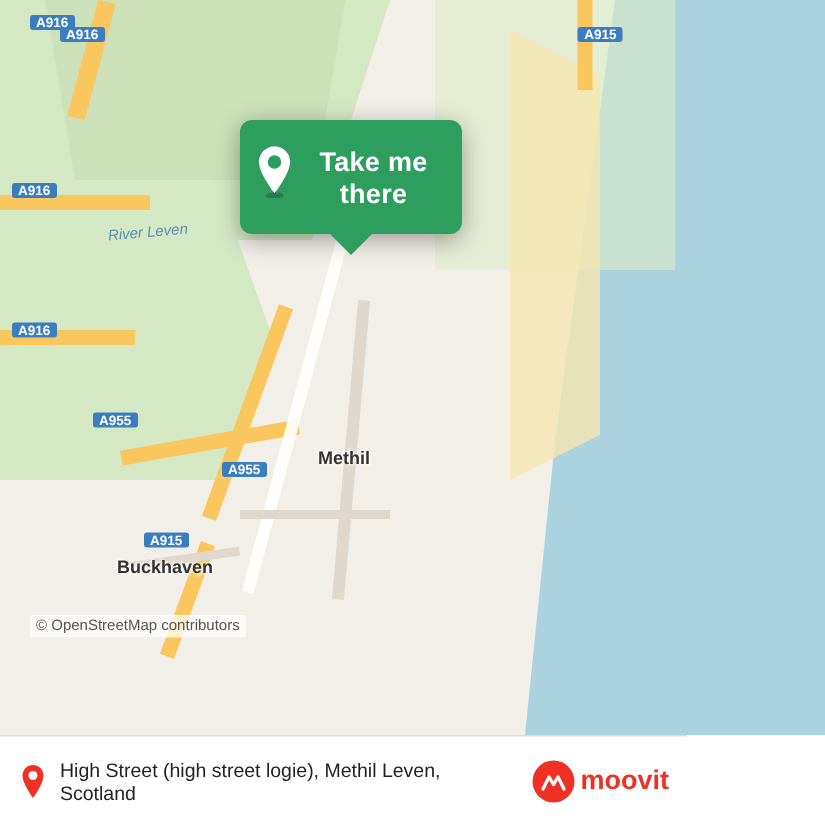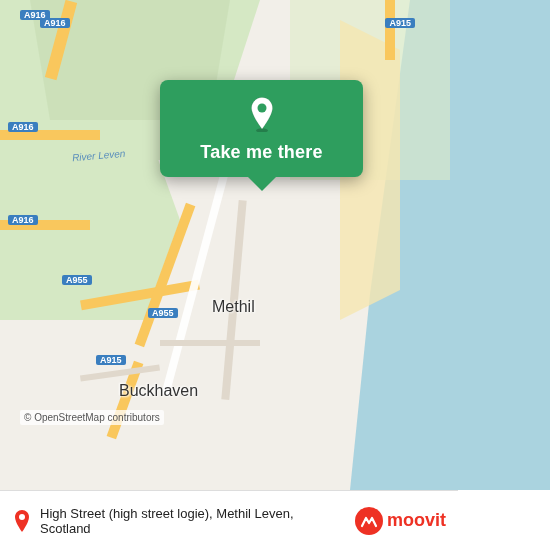--- a/index.html
+++ b/index.html
@@ -174,45 +174,45 @@
       font-weight: bold;
       padding: 0 4px;
       border-radius: 2px;
       white-space: nowrap;
     }
 
     
     .place-label {
       position: absolute;
       color: #333;
-      font-size: 16px;
-      font-weight: normal;
+      font-size: 12px;
+      font-weight: bold;
       text-shadow: 1px 1px 2px white, -1px -1px 2px white;
       white-space: nowrap;
     }
 
     .river-label {
       position: absolute;
       color: #5b8fbc;
       font-size: 10px;
       font-style: italic;
       transform: rotate(-5deg);
     }
 
     
     #popup-card {
       position: absolute;
       top: 80px;
       left: 160px;
-      width: 203px;
+      width: 148px;
       background-color: #2e9e5e;
       border-radius: 8px;
       padding: 16px 8px 14px;
       display: flex;
-      flex-direction: column;
+      flex-direction: row;
       align-items: center;
       box-shadow: 0 4px 16px rgba(0,0,0,0.35);
       cursor: pointer;
     }
 
     #popup-pin {
       width: 36px;
       height: 36px;
       margin-bottom: 10px;
     }
@@ -329,21 +329,21 @@
   <div class="road-label" style="top:122px;left:8px;">A916</div>
   <div class="road-label" style="top:215px;left:8px;">A916</div>
   <div class="road-label" style="top:18px;right:135px;">A915</div>
   <div class="road-label" style="top:355px;left:96px;">A915</div>
   <div class="road-label" style="top:275px;left:62px;">A955</div>
   <div class="road-label" style="top:308px;left:148px;">A955</div>
   <div class="road-label" style="top:10px;left:20px;">A916</div>
 
   <div class="river-label" style="top:150px;left:72px;">River Leven</div>
   <div class="place-label" style="top:298px;left:212px;">Methil</div>
-  <div class="place-label" style="top:382px;left:78px;margin-left:41px;">Buckhaven</div>
+  <div class="place-label" style="top:371px;left:78px;">Buckhaven</div>
 
   <div id="popup-card">
 
     <svg id="popup-pin" viewBox="0 0 40 48" fill="none" xmlns="http://www.w3.org/2000/svg">
       <ellipse cx="20" cy="46" rx="8" ry="3" fill="rgba(0,0,0,0.2)"></ellipse>
       <path d="M20 2C12.268 2 6 8.268 6 16C6 26 20 44 20 44C20 44 34 26 34 16C34 8.268 27.732 2 20 2Z" fill="white" stroke="rgba(0,0,0,0.1)" stroke-width="1"></path>
       <circle cx="20" cy="16" r="6" fill="#2e9e5e"></circle>
     </svg>
     <div id="popup-button">Take me there</div>
   </div>

